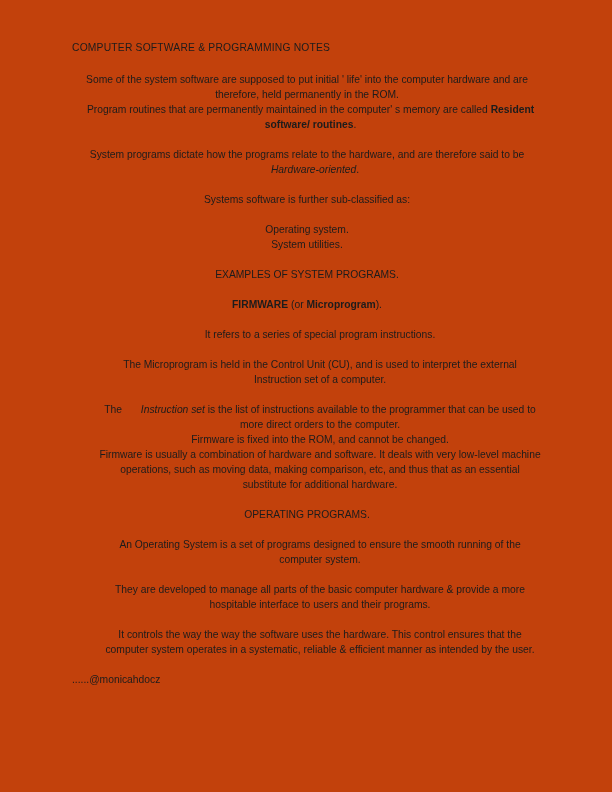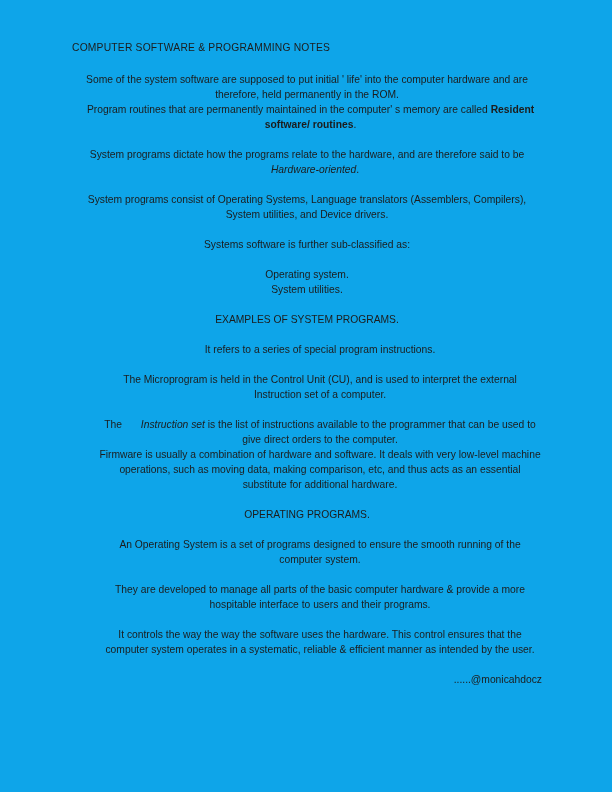--- a/index.html
+++ b/index.html
@@ -5,75 +5,76 @@
   * { margin: 0; padding: 0; box-sizing: border-box; }
   html, body { background: #ffffff; }
   body {
     width: 612px;
     height: 792px;
     overflow: hidden;
   }
   .doc {
     width: 612px;
     height: 792px;
-    background: #0ea5e9;
+    background: #c2410c;
     padding: 40px 70px 0 72px;
     font-family: "Liberation Sans", sans-serif;
     font-size: 10.3px;
     line-height: 15px;
     color: #1c1c1c;
     position: relative;
   }
   .doc-header {
     margin-bottom: 17px;
     letter-spacing: 0.2px;
   }
   .para { margin-bottom: 15px; text-align: center; }
   .tight { margin-bottom: 0; }
   .indent-1 { margin-left: 7px; }
   .indent-2 { margin-left: 26px; }
   .heading { font-weight: normal; }
   .bold { font-weight: bold; }
   .italic { font-style: italic; margin-left: 16px; }
   .doc-footer {
-    text-align: right;
+    text-align: left;
     margin-top: 8px;
   }
 </style>
 </head>
 <body>
 
 <div class="doc">
 
   <div class="doc-header">COMPUTER SOFTWARE &amp; PROGRAMMING NOTES</div>
 
   <p class="para tight">Some of the system software are supposed to put initial ' life'  into the computer hardware and are therefore, held permanently in the ROM.</p>
 
   <p class="para indent-1"><span>Program routines that are permanently maintained in the computer' s memory are called </span><span class="bold">Resident software/ routines</span><span>.</span></p>
 
   <p class="para"><span>System programs dictate how the programs relate to the hardware, and are therefore said to be </span><span class="italic">Hardware-oriented</span><span>.</span></p>
 
-  <p class="para">System programs consist of Operating Systems, Language translators (Assemblers, Compilers), System utilities, and Device drivers.</p>
 
   <p class="para">Systems software is further sub-classified as:</p>
 
   <p class="para tight">Operating system.</p>
   <p class="para">System utilities.</p>
 
   <p class="para heading">EXAMPLES OF SYSTEM PROGRAMS.</p>
 
+  <p class="para"><span class="bold">FIRMWARE</span><span> (or </span><span class="bold">Microprogram</span><span>).</span></p>
 
   <p class="para indent-2">It refers to a series of special program instructions.</p>
 
   <p class="para indent-2">The Microprogram is held in the Control Unit (CU), and is used to interpret the external Instruction set of a computer.</p>
 
-  <p class="para indent-2 tight"><span>The </span><span class="italic">Instruction set</span><span> is the list of instructions available to the programmer that can be used to give direct orders to the computer.</span></p>
+  <p class="para indent-2 tight"><span>The </span><span class="italic">Instruction set</span><span> is the list of instructions available to the programmer that can be used to more direct orders to the computer.</span></p>
 
+  <p class="para indent-2 tight">Firmware is fixed into the ROM, and cannot be changed.</p>
 
-  <p class="para indent-2">Firmware is usually a combination of hardware and software.  It deals with very low-level machine operations, such as moving data, making comparison, etc, and thus acts as an essential substitute for additional hardware.</p>
+  <p class="para indent-2">Firmware is usually a combination of hardware and software.  It deals with very low-level machine operations, such as moving data, making comparison, etc, and thus that as an essential substitute for additional hardware.</p>
 
   <p class="para heading">OPERATING PROGRAMS.</p>
 
   <p class="para indent-2">An Operating System is a set of programs designed to ensure the smooth running of the computer system.</p>
 
   <p class="para indent-2">They are developed to manage all parts of the basic computer hardware &amp; provide a more hospitable interface to users and their programs.</p>
 
   <p class="para indent-2">It controls the way the way the software uses the hardware.  This control ensures that the computer system operates in a systematic, reliable &amp; efficient manner as intended by the user.</p>
 
   <div class="doc-footer">......@monicahdocz</div>

